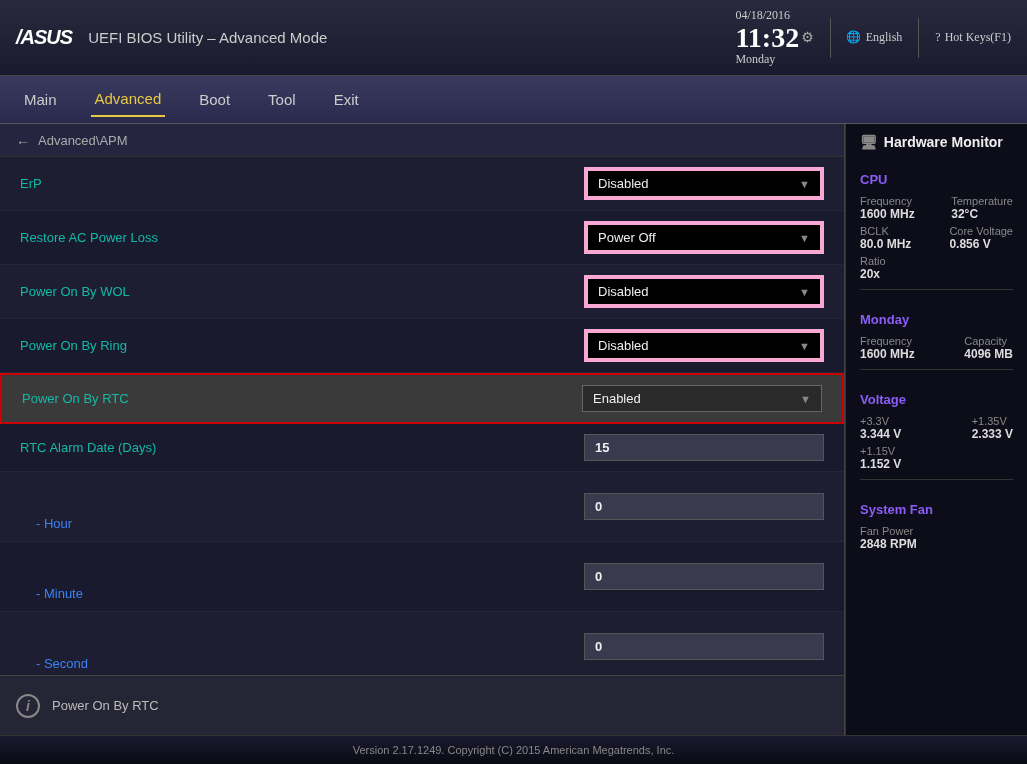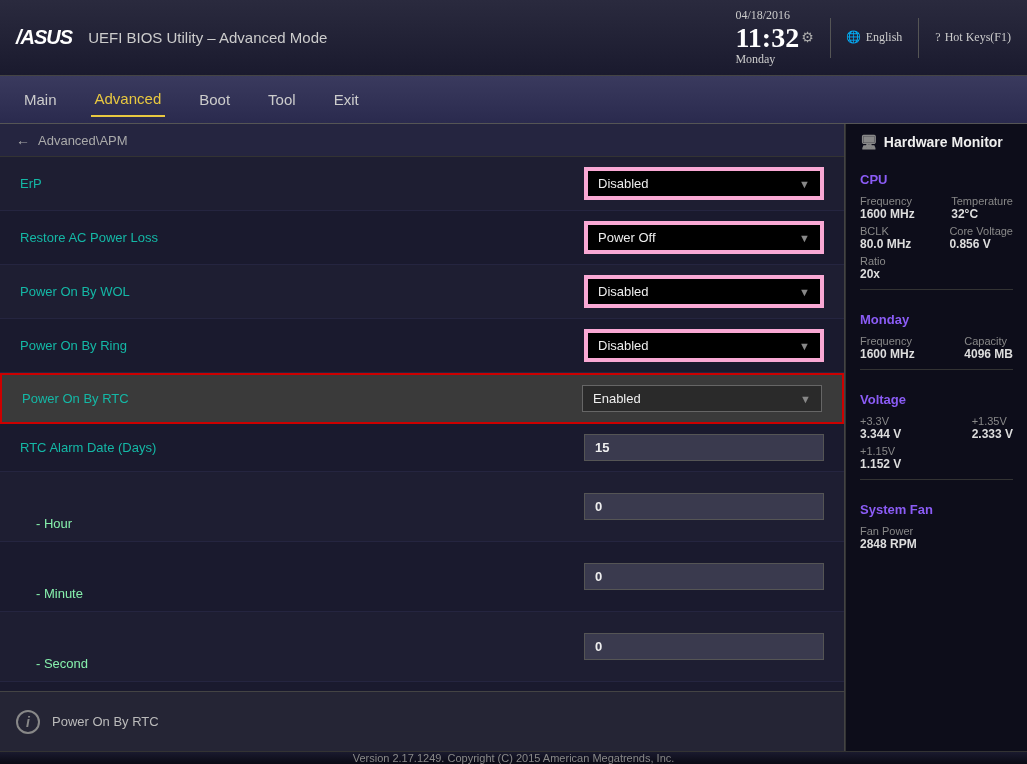--- a/index.html
+++ b/index.html
@@ -180,21 +180,21 @@
     }
 
     .setting-label {
       flex: 1;
       color: #14b8a6;
       font-size: 13px;
     }
 
     .setting-label.sub {
       padding-left: 16px;
-      color: #86efac;
+      color: #3b82f6;
       margin-top: 34px;
     }
 
     .setting-control {
       width: 240px;
     }
 
     .dropdown-control {
       background: #000000;
       border: 4px solid #f9a8d4;
@@ -313,20 +313,21 @@
     }
 
     .hw-single {
       margin-bottom: 6px;
     }
 
     
     .footer {
       background: linear-gradient(180deg, #1a1a2e 0%, #0a0a14 100%);
       border-top: 1px solid #333;
+      padding: 8px;
       text-align: center;
       color: #888;
       font-size: 11px;
     }
   </style>
 </head>
 <body>
 
 <div class="bg-overlay"></div>
 <div class="bg-wave"></div>

